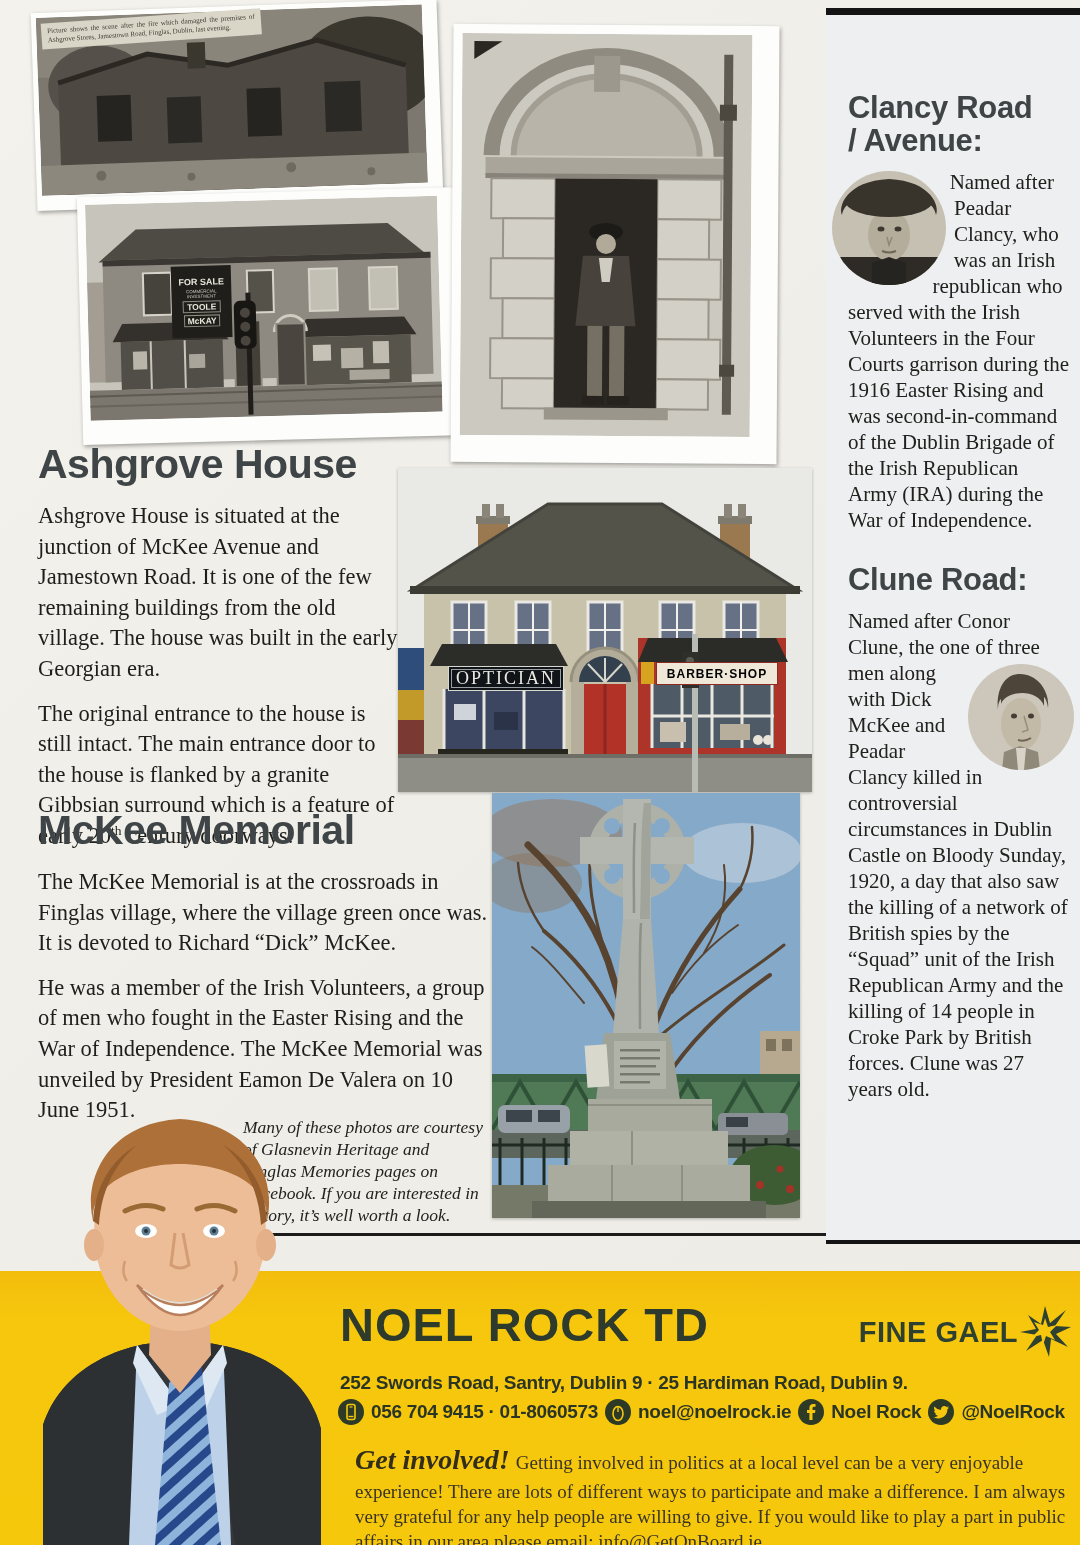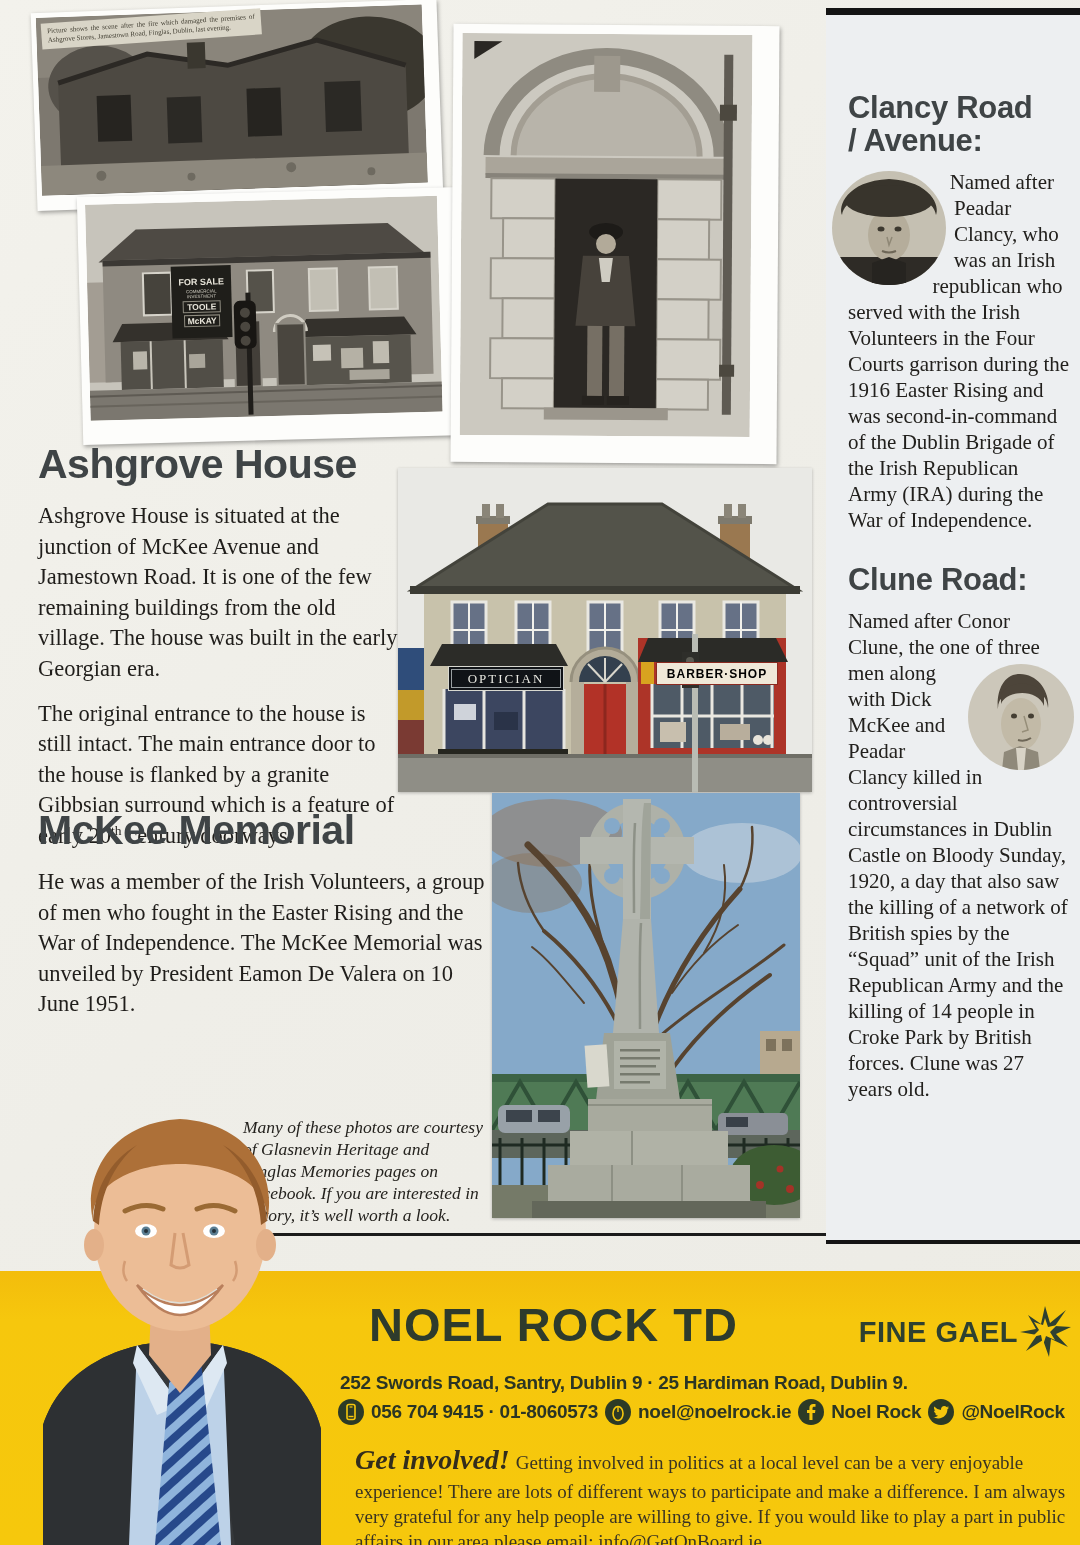--- a/index.html
+++ b/index.html
@@ -43,31 +43,31 @@
   .forsale{position:absolute;left:92px;top:72px;width:60px;height:72px;background:#1f1e1a;
            display:flex;flex-direction:column;align-items:center;justify-content:center;
            gap:2px;text-align:center;}
   .forsale .l1{font-family:"Liberation Sans",sans-serif;font-weight:700;font-size:9px;color:#e8e5da;}
   .forsale .l2{font-family:"Liberation Sans",sans-serif;font-size:4.5px;color:#cfccc0;}
   .forsale .l3,.forsale .l4{font-family:"Liberation Sans",sans-serif;font-weight:700;
            font-size:8.5px;color:#e8e5da;border:1px solid #8f8c80;padding:0 3px;}
   .sign-optician{position:absolute;left:50px;top:198px;width:114px;height:23px;background:#101317;
            border:1px solid #d8d8d0;box-shadow:inset 0 0 0 2px #101317, inset 0 0 0 3px #9aa0a2;
            display:flex;align-items:center;justify-content:center;
-           font-family:"Liberation Serif",serif;font-size:13px;letter-spacing:2px;color:#e9e9e2;}
+           font-family:"Liberation Serif",serif;font-size:18px;letter-spacing:2px;color:#e9e9e2;}
   .sign-barber{position:absolute;left:258px;top:194px;width:120px;height:21px;background:#efe8d8;
            border:1px solid #8a2a20;display:flex;align-items:center;justify-content:center;
            font-family:"Liberation Sans",sans-serif;font-weight:700;font-size:12px;
            letter-spacing:1px;color:#000000;}
   
   #footer{left:0;top:1271px;width:1080px;height:274px;
           background:linear-gradient(180deg,#f3bd0c 0%,#f6c70d 18%,#f6c80c 100%);}
   #footer-name{position:absolute;left:340px;top:26px;
           font-family:"Liberation Sans","DejaVu Sans",sans-serif;font-weight:700;
-          font-size:47px;letter-spacing:1px;color:#2e3b2c;margin-left:29px;}
+          font-size:47px;letter-spacing:1px;color:#2e3b2c;}
   #fg-logo{position:absolute;right:8px;top:34px;display:flex;align-items:center;gap:0;}
   #fg-logo .fg-text{font-family:"Liberation Sans","DejaVu Sans",sans-serif;font-weight:700;
           font-size:29px;letter-spacing:.5px;color:#2e4030;}
   #footer-address{position:absolute;left:340px;top:101px;
           font-family:"Liberation Sans",sans-serif;font-weight:700;
           font-size:19px;letter-spacing:-.3px;color:#2b3524;}
   #footer-contact{position:absolute;left:338px;top:128px;display:flex;align-items:center;gap:7px;
           font-family:"Liberation Sans",sans-serif;font-weight:700;
           font-size:19px;letter-spacing:-.3px;color:#2b3524;}
   #footer-contact .cicon{flex:0 0 auto;display:block;}
@@ -276,20 +276,21 @@
         <circle cx="292" cy="203" r="4" fill="#5c5c54"></circle>
         <circle cx="292" cy="213" r="4" fill="#5c5c54"></circle>
     </svg>
     <div class="sign-optician">OPTICIAN</div>
     <div class="sign-barber">BARBER·SHOP</div>
   </figure>
 
   <section class="abs" style="left:38px;top:810px;width:452px;">
     <h1 class="h-main" style="margin:0 0 16px 0;">McKee Memorial</h1>
     <div class="body-txt">
+      <p>The McKee Memorial is at the crossroads in Finglas village, where the village green once was. It is devoted to Richard “Dick” McKee.</p>
       <p>He was a member of the Irish Volunteers, a group of men who fought in the Easter Rising and the War of Independence. The McKee Memorial was unveiled by President Eamon De Valera on 10 June 1951.</p>
     </div>
   </section>
 
   <figure class="abs" style="left:492px;top:793px;width:308px;height:425px;position:absolute;box-shadow:0 1px 3px rgba(0,0,0,.25);">
     <svg width="308" height="425" viewBox="0 0 308 425">
       <rect width="308" height="425" fill="#85a9c9"></rect>
       <ellipse cx="60" cy="40" rx="70" ry="34" fill="#9a6f4c" opacity=".45"></ellipse>
       <ellipse cx="40" cy="90" rx="50" ry="30" fill="#8a6a4a" opacity=".35"></ellipse>
       <ellipse cx="250" cy="60" rx="60" ry="30" fill="#c7d4e0" opacity=".6"></ellipse>

